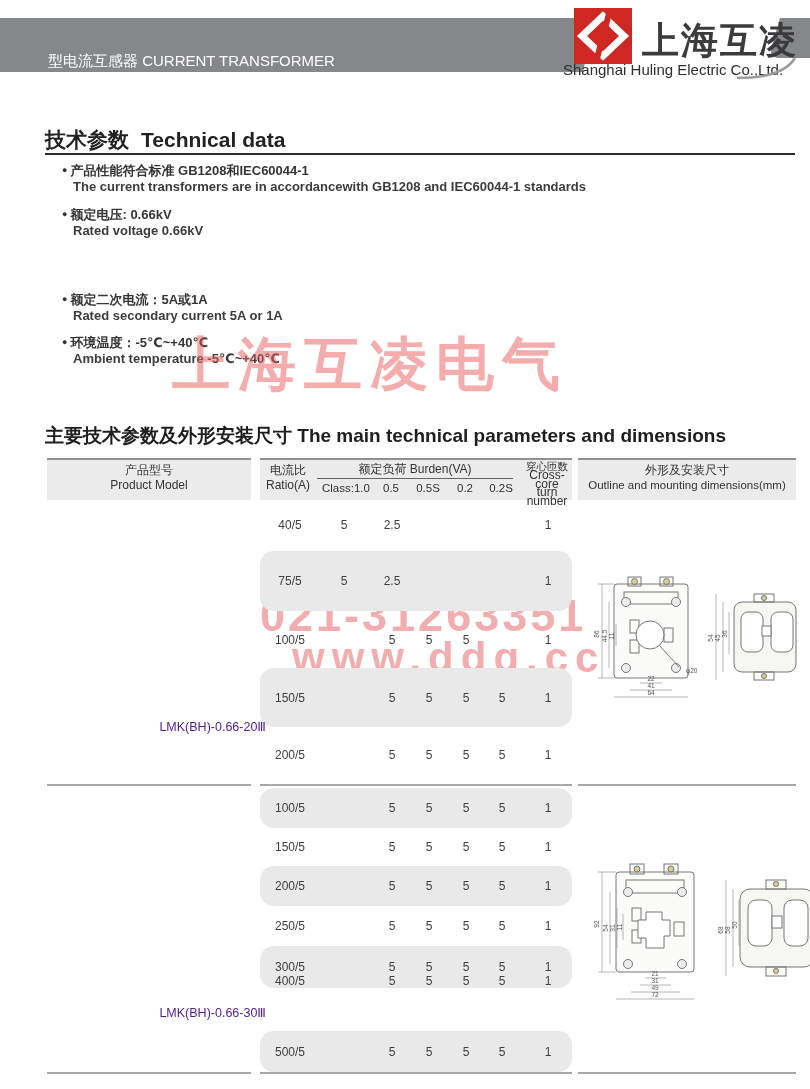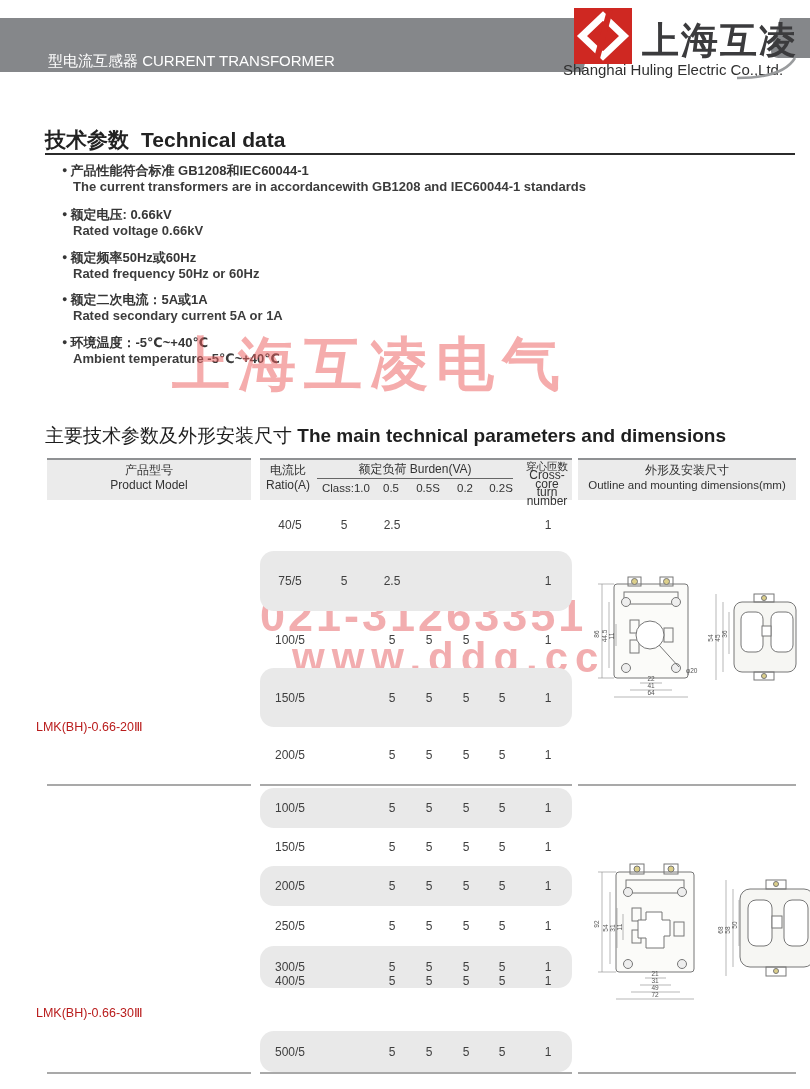--- a/index.html
+++ b/index.html
@@ -28,21 +28,21 @@
   .bullet .en{display:block;margin-left:11px;margin-top:2px;color:#3c3c3c;}
 
   
   .wm{position:absolute;font-weight:bold;color:rgba(235,90,90,0.5);white-space:nowrap;}
   .wm-brand{left:172px;top:326px;font-size:58px;letter-spacing:8px;}
   .wm-phone{left:260px;top:590px;font-size:45px;letter-spacing:3px;color:rgba(232,105,110,0.55);}
   .wm-site{left:292px;top:634px;font-size:42px;letter-spacing:7px;color:rgba(232,105,110,0.55);}
 
   
   .sec2-title{position:absolute;left:45px;top:423px;font-size:19px;color:#1e1e1e;}
-  .sec2-title .cn{font-weight:normal;}
+  .sec2-title .cn{font-weight:bold;}
   .sec2-title .en{font-weight:600;}
   .hbox{position:absolute;top:458px;height:40px;background:#ebebeb;border-top:2px solid #8f9193;}
   .hb1{left:47px;width:204px;}
   .hb2{left:260px;width:312px;}
   .hb3{left:578px;width:218px;}
   .hc{position:absolute;text-align:center;color:#333;}
   .two-line{font-size:12px;line-height:15px;}
   .burden-rule{position:absolute;left:317px;top:478px;width:196px;height:1px;background:#666;}
   .cls{font-size:11.5px;top:482px;width:44px;}
   .turnhdr{font-size:10.5px;line-height:10px;top:461px;left:521px;width:52px;}
@@ -54,21 +54,21 @@
   .cell{position:absolute;top:0;height:100%;display:flex;align-items:center;justify-content:center;
         font-size:12px;color:#3f3f3f;}
   .c-ratio{left:8px;width:44px;}
   .c-10{left:63px;width:42px;}
   .c-05{left:111px;width:42px;}
   .c-05s{left:148px;width:42px;}
   .c-02{left:185px;width:42px;}
   .c-02s{left:221px;width:42px;}
   .c-turn{left:267px;width:42px;}
 
-  .model-label{position:absolute;left:36px;width:204px;text-align:left;font-size:12.5px;color:#b91c1c;}
+  .model-label{position:absolute;left:62px;width:204px;text-align:right;font-size:12.5px;color:#4c1d95;}
   .seg{position:absolute;height:2px;background:#a9a9a9;}
   .draw{position:absolute;}
   .draw text{font-size:6.5px;fill:#555;font-family:"Liberation Sans",sans-serif;}
 </style>
 </head>
 <body>
 
 <div class="page">
 
   <div class="bar-left"></div>
@@ -91,24 +91,20 @@
   </div>
   <div class="rule"></div>
 
   <div class="bullet" style="top:163px">
     <span class="dot">●</span><span>产品性能符合标准 GB1208和IEC60044-1</span>
     <span class="en">The current transformers are in accordancewith GB1208 and IEC60044-1 standards</span>
   </div>
   <div class="bullet" style="top:207px">
     <span class="dot">●</span><span>额定电压: 0.66kV</span>
     <span class="en">Rated voltage 0.66kV</span>
-  </div>
-  <div class="bullet" style="top:250px">
-    <span class="dot">●</span><span>额定频率50Hz或60Hz</span>
-    <span class="en">Rated frequency 50Hz or 60Hz</span>
   </div>
   <div class="bullet" style="top:292px">
     <span class="dot">●</span><span>额定二次电流：5A或1A</span>
     <span class="en">Rated secondary current 5A or 1A</span>
   </div>
   <div class="bullet" style="top:335px">
     <span class="dot">●</span><span>环境温度：-5℃~+40℃</span>
     <span class="en">Ambient temperature -5℃~+40℃</span>
   </div>
 

